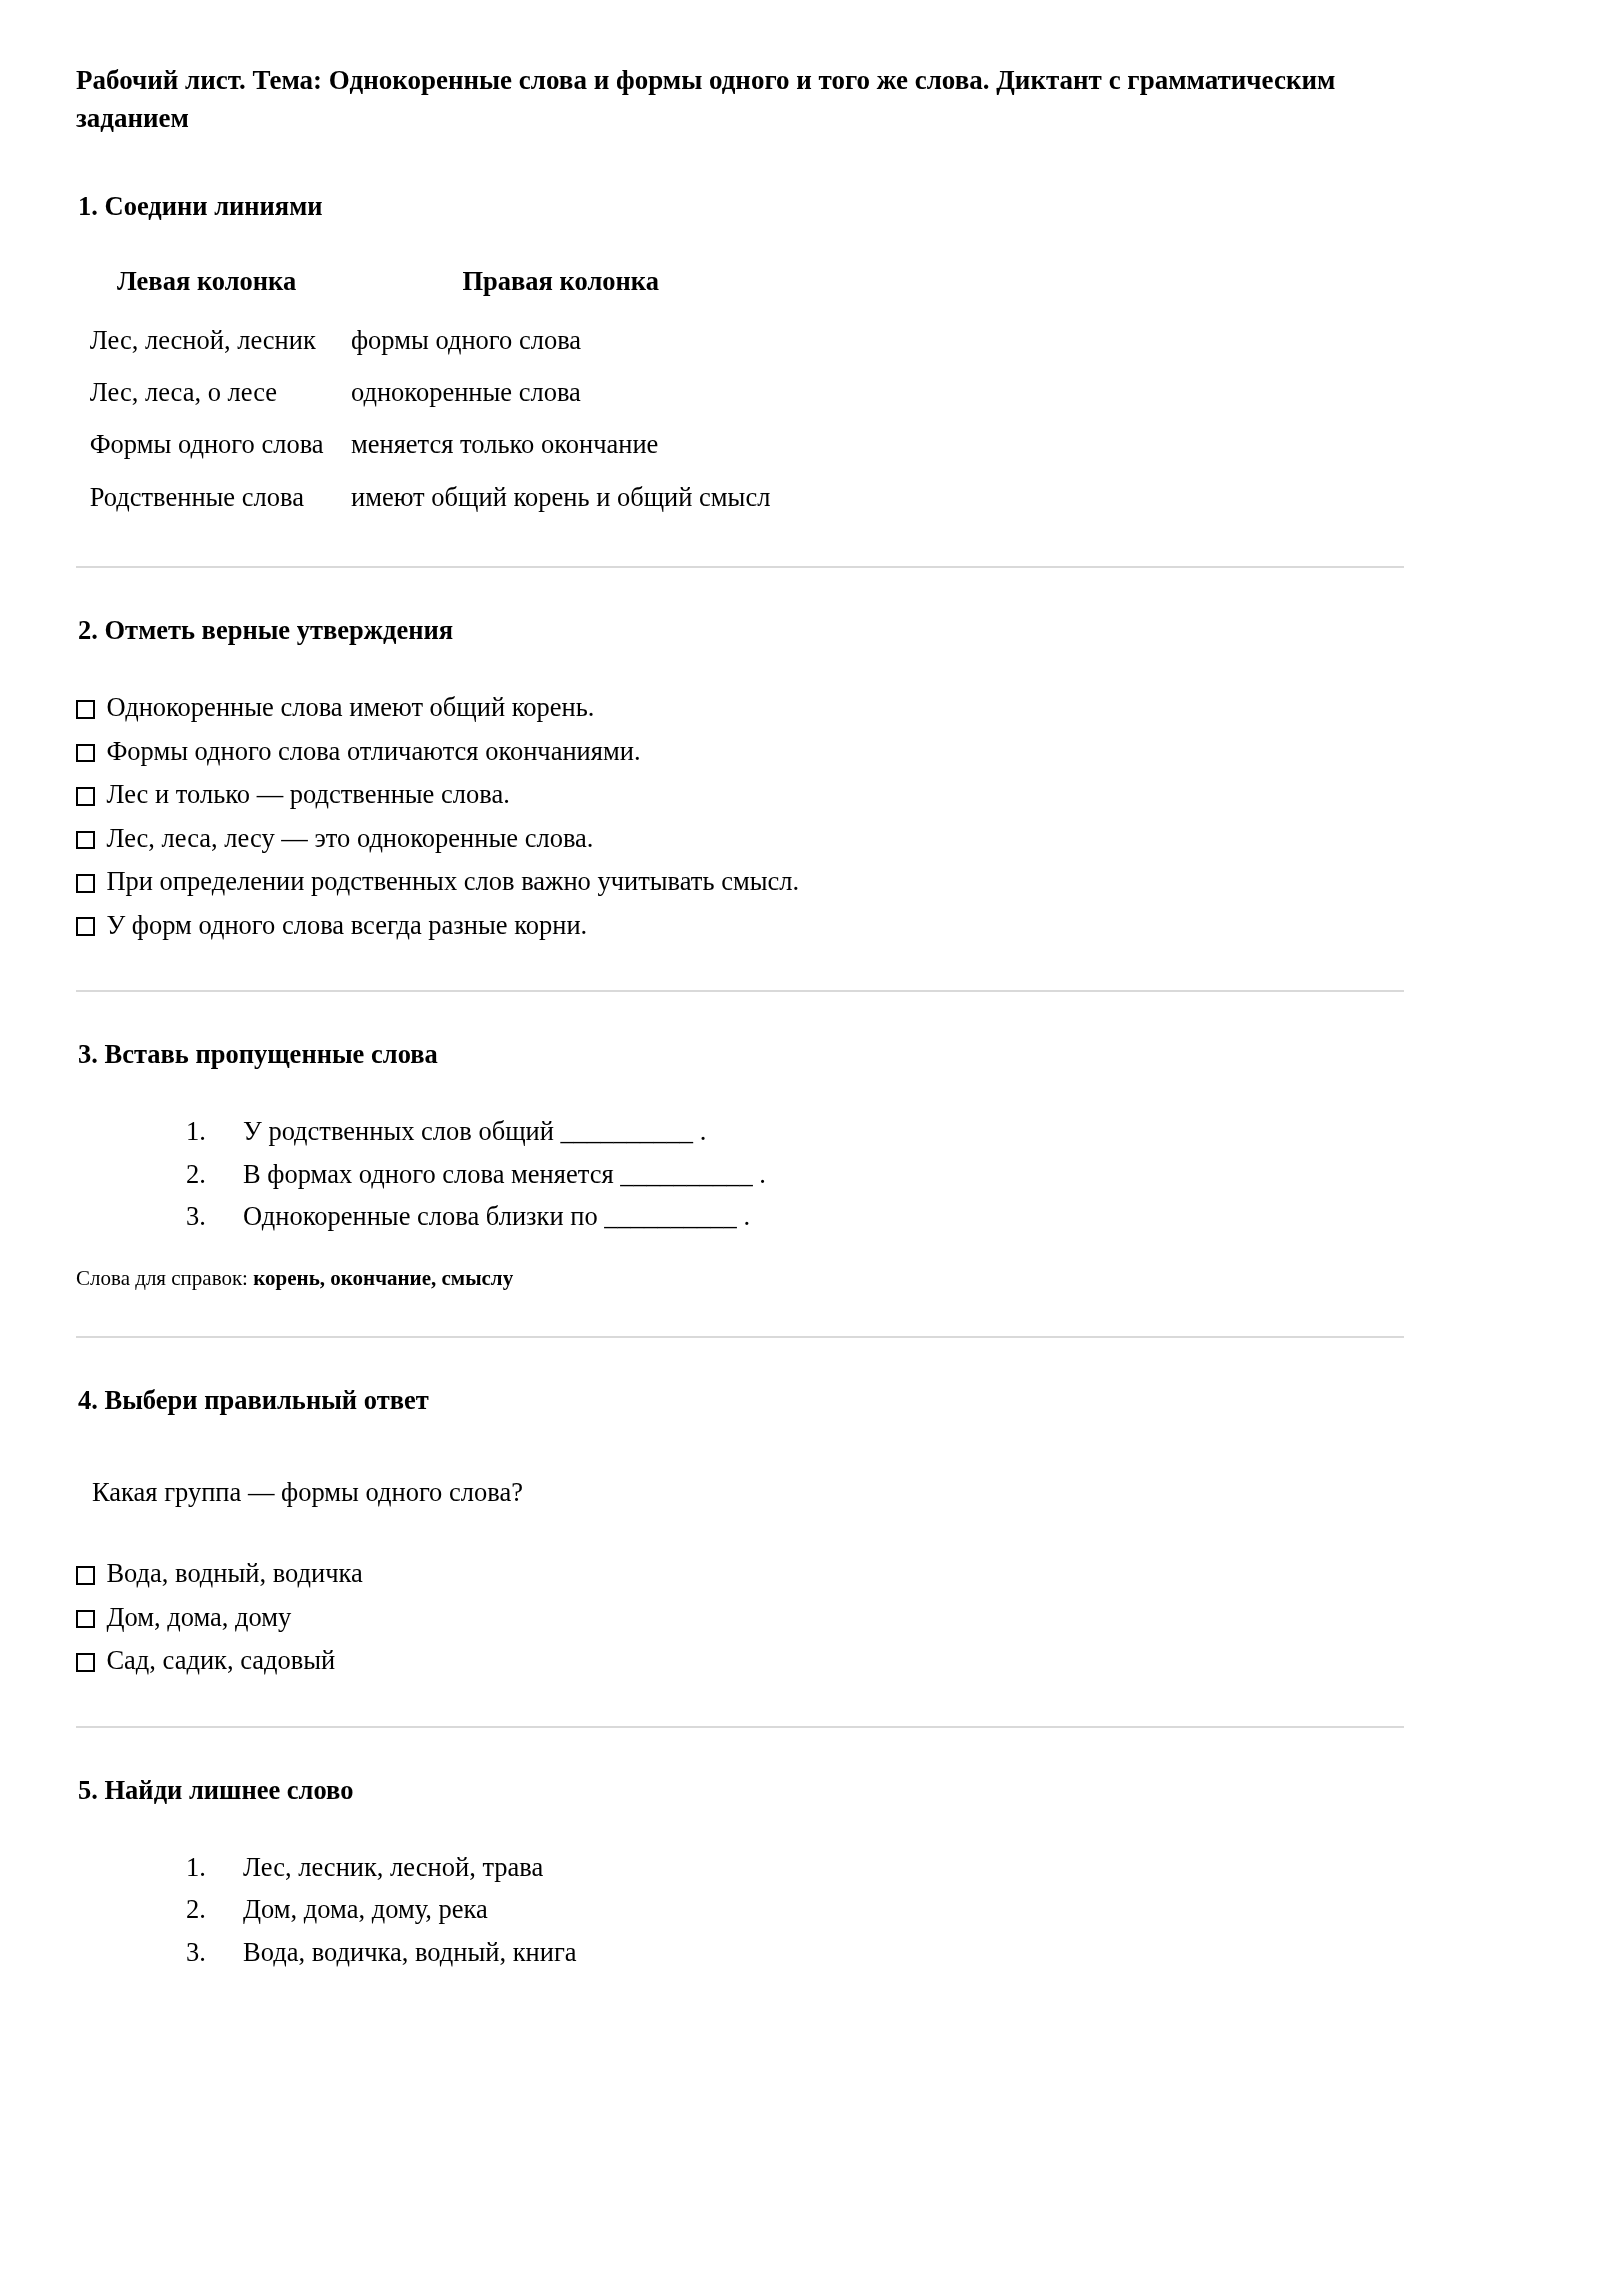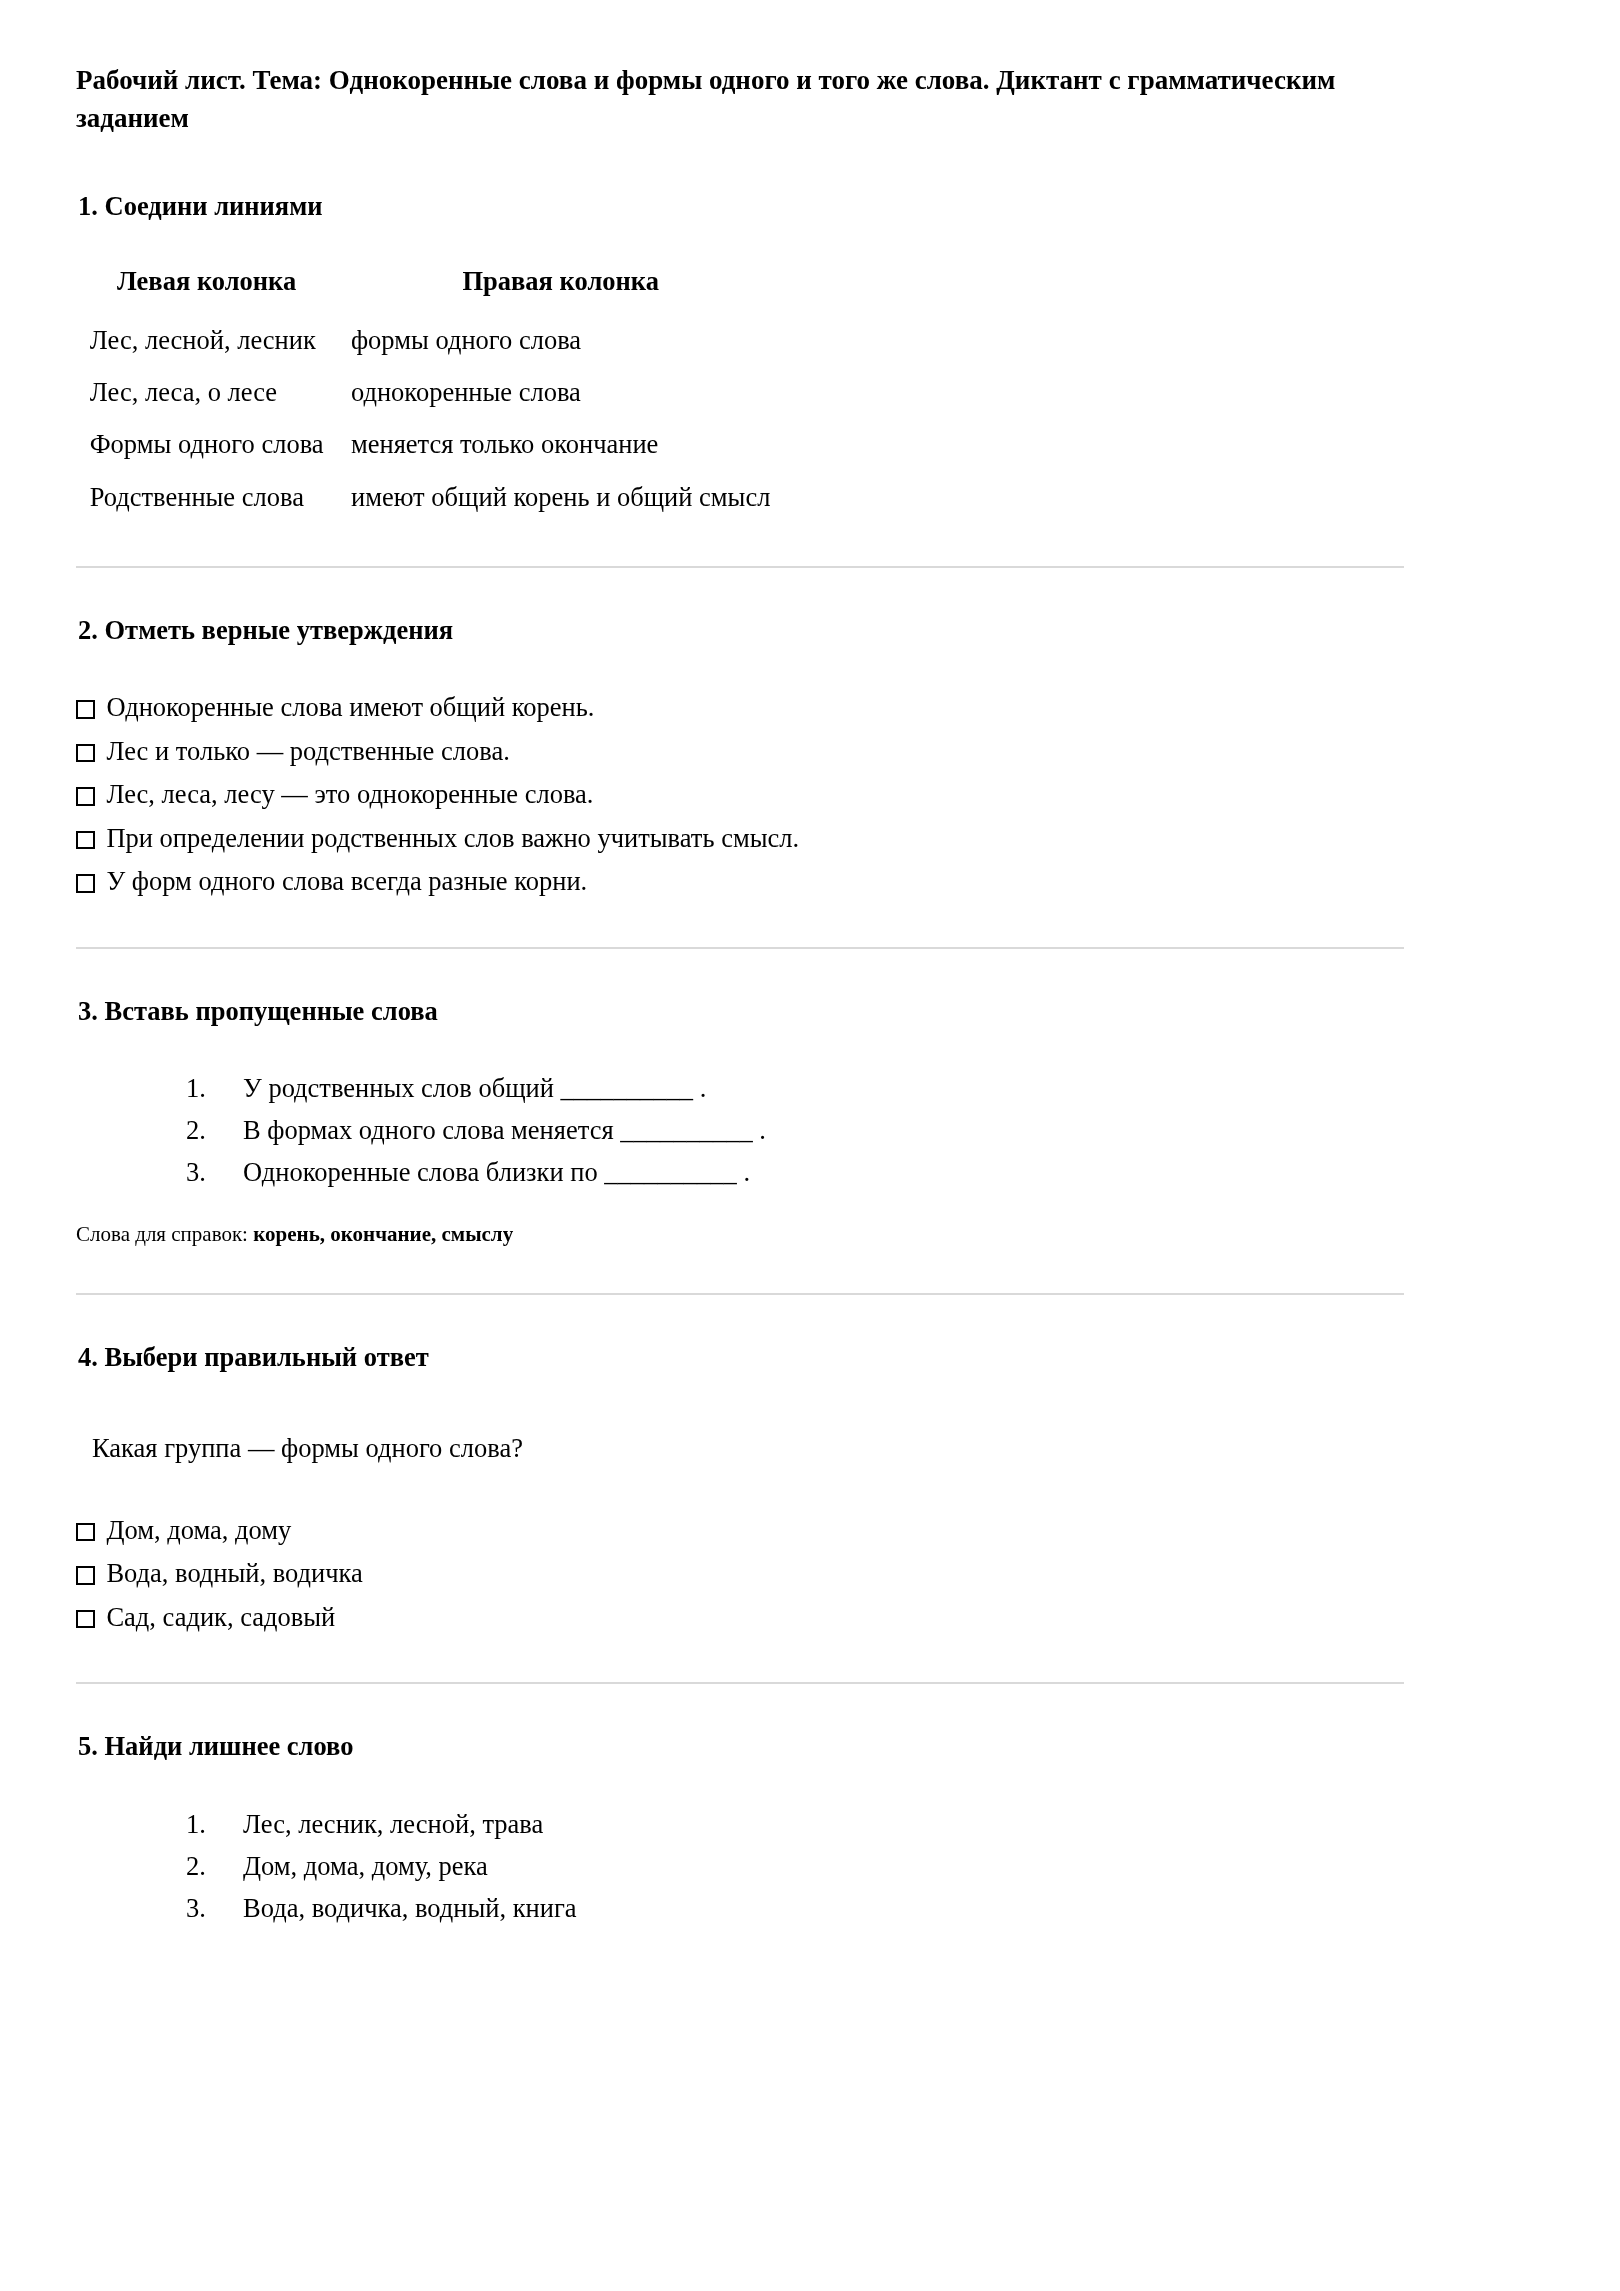--- a/index.html
+++ b/index.html
@@ -181,20 +181,24 @@
 
     <div class="spacer-md"></div>
 
     <ul class="check-list">
       <li class="check-item">
         <span class="checkbox-glyph"></span>
         <span class="check-label">Однокоренные слова имеют общий корень.</span>
       </li>
       <li class="check-item">
         <span class="checkbox-glyph"></span>
+        <span class="check-label">Формы одного слова отличаются окончаниями.</span>
+      </li>
+      <li class="check-item">
+        <span class="checkbox-glyph"></span>
         <span class="check-label">Лес и только — родственные слова.</span>
       </li>
       <li class="check-item">
         <span class="checkbox-glyph"></span>
         <span class="check-label">Лес, леса, лесу — это однокоренные слова.</span>
       </li>
       <li class="check-item">
         <span class="checkbox-glyph"></span>
         <span class="check-label">При определении родственных слов важно учитывать смысл.</span>
       </li>
@@ -239,25 +243,25 @@
 
     <div class="spacer-md"></div>
 
     <p class="question-line">Какая группа — формы одного слова?</p>
 
     <div class="spacer-sm"></div>
 
     <ul class="check-list">
       <li class="check-item">
         <span class="checkbox-glyph"></span>
+        <span class="check-label">Вода, водный, водичка</span>
+      </li>
+      <li class="check-item">
+        <span class="checkbox-glyph"></span>
         <span class="check-label">Дом, дома, дому</span>
-      </li>
-      <li class="check-item">
-        <span class="checkbox-glyph"></span>
-        <span class="check-label">Вода, водный, водичка</span>
       </li>
       <li class="check-item">
         <span class="checkbox-glyph"></span>
         <span class="check-label">Сад, садик, садовый</span>
       </li>
     </ul>
   </div>
 
   <hr class="divider">
 

